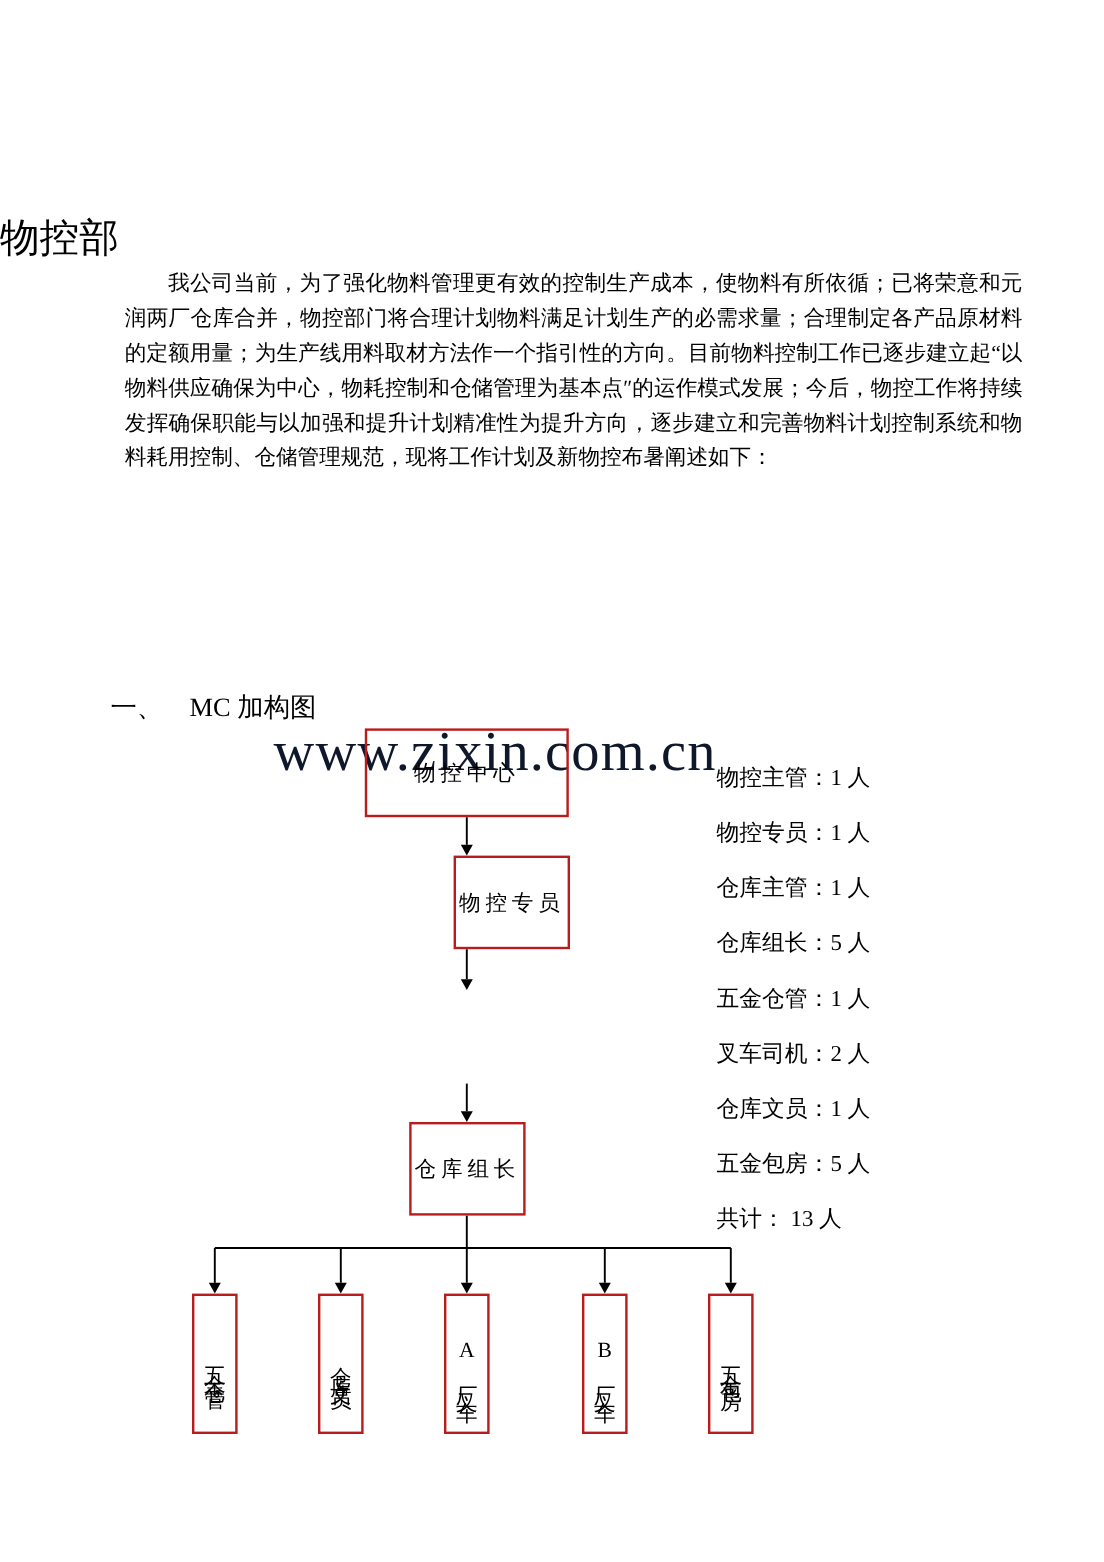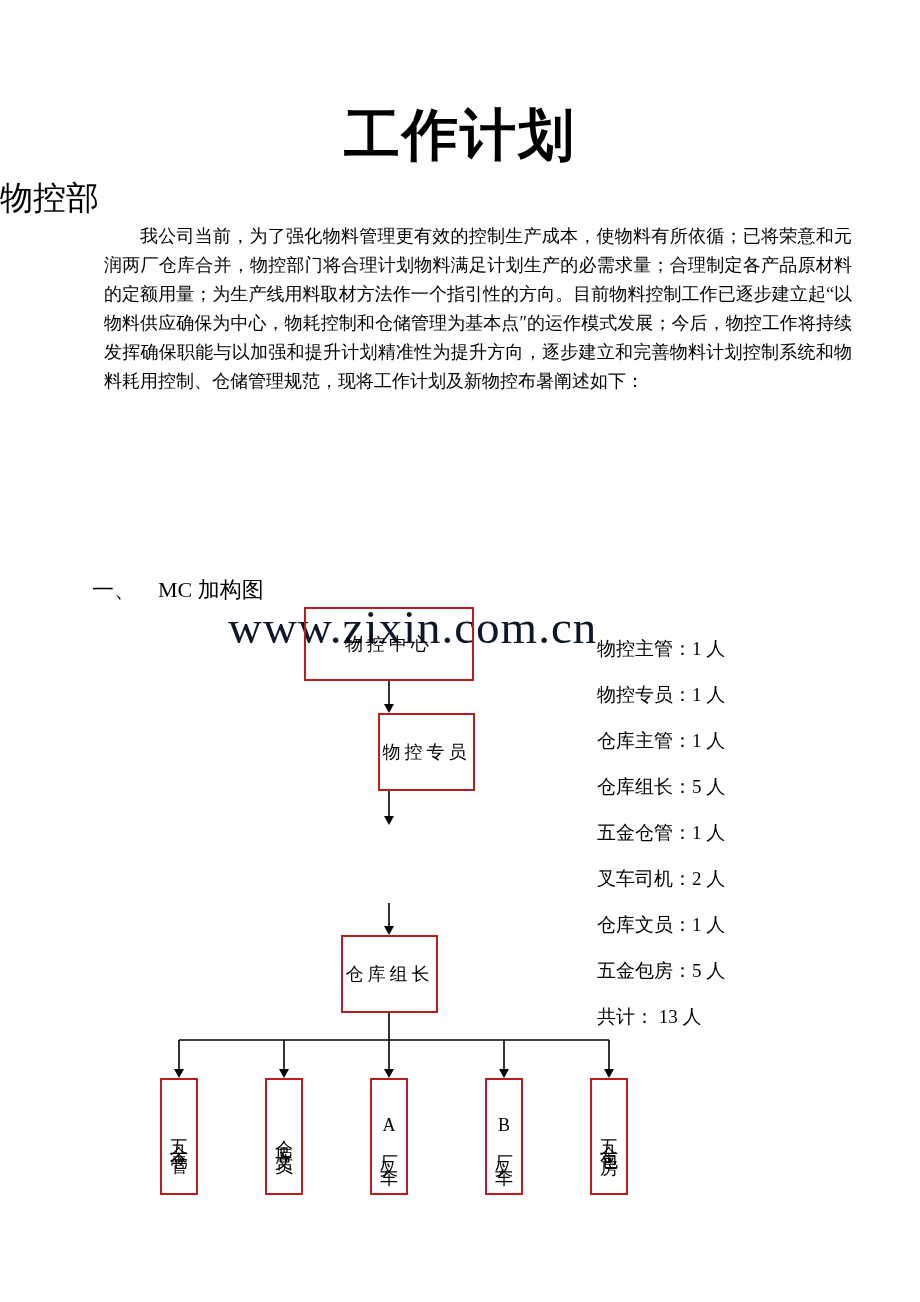--- a/index.html
+++ b/index.html
@@ -97,21 +97,20 @@
     line-height: 27px;
     z-index: 2;
   }
   .staff-line { white-space: nowrap; margin-top: 19px; }
 </style>
 </head>
 <body>
 
 <div class="page">
 
-  <h1 class="doc-title">工作计划</h1>
   <h2 class="doc-subtitle">物控部</h2>
 
   <p class="body-text">我公司当前，为了强化物料管理更有效的控制生产成本，使物料有所依循；已将荣意和元润两厂仓库合并，物控部门将合理计划物料满足计划生产的必需求量；合理制定各产品原材料的定额用量；为生产线用料取材方法作一个指引性的方向。目前物料控制工作已逐步建立起“以物料供应确保为中心，物耗控制和仓储管理为基本点″的运作模式发展；今后，物控工作将持续发挥确保职能与以加强和提升计划精准性为提升方向，逐步建立和完善物料计划控制系统和物料耗用控制、仓储管理规范，现将工作计划及新物控布暑阐述如下：</p>
 
   <h3 class="section-heading">一、　MC 加构图</h3>
 
   <div class="watermark">www.zixin.com.cn</div>
 
   <svg class="connectors" viewBox="0 0 920 640" xmlns="http://www.w3.org/2000/svg">
 

